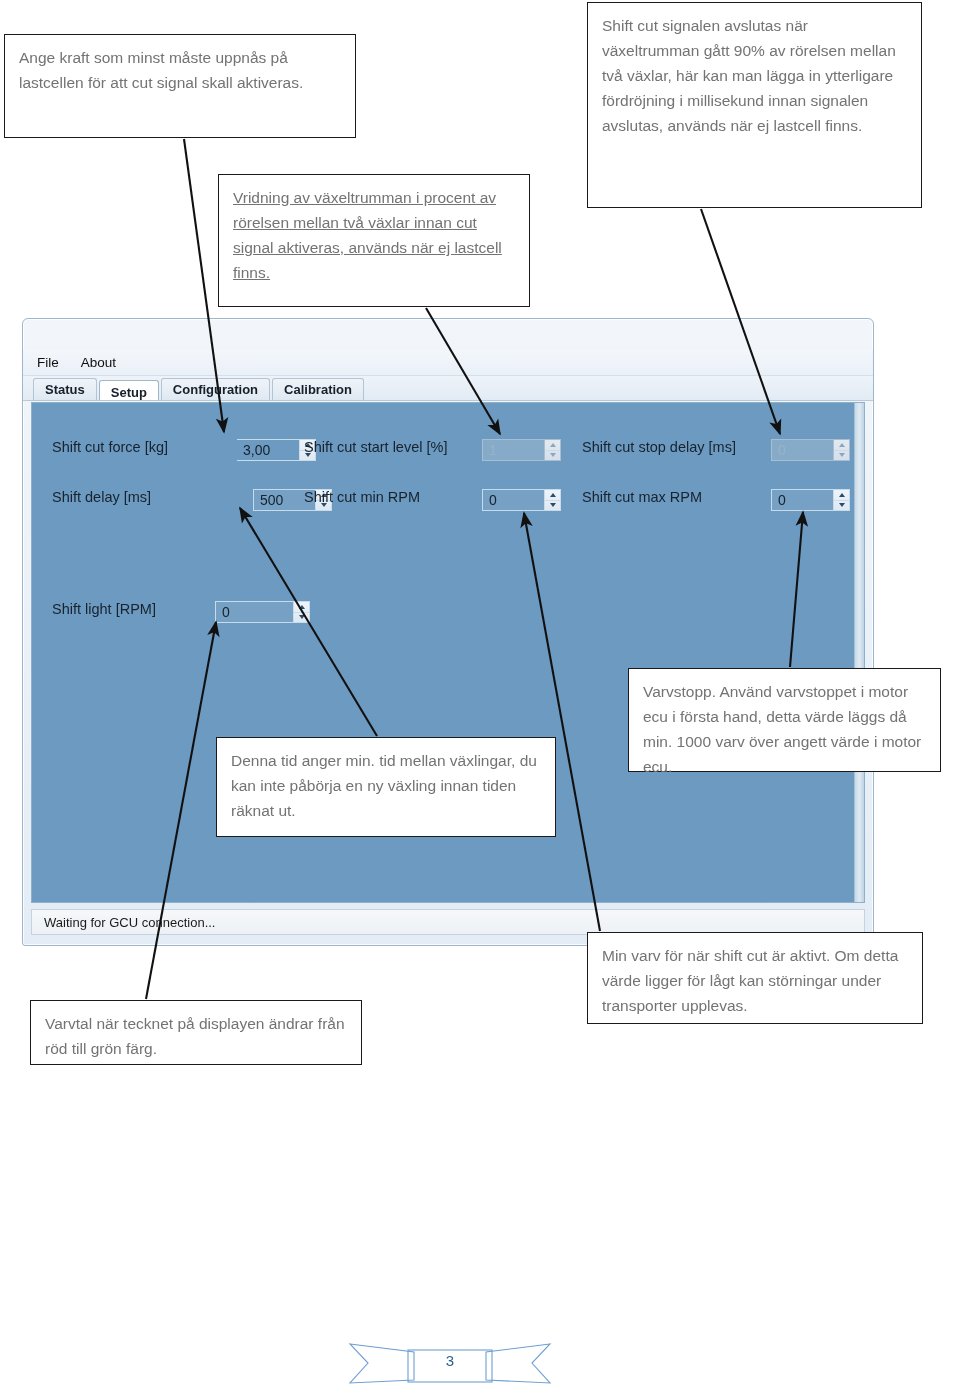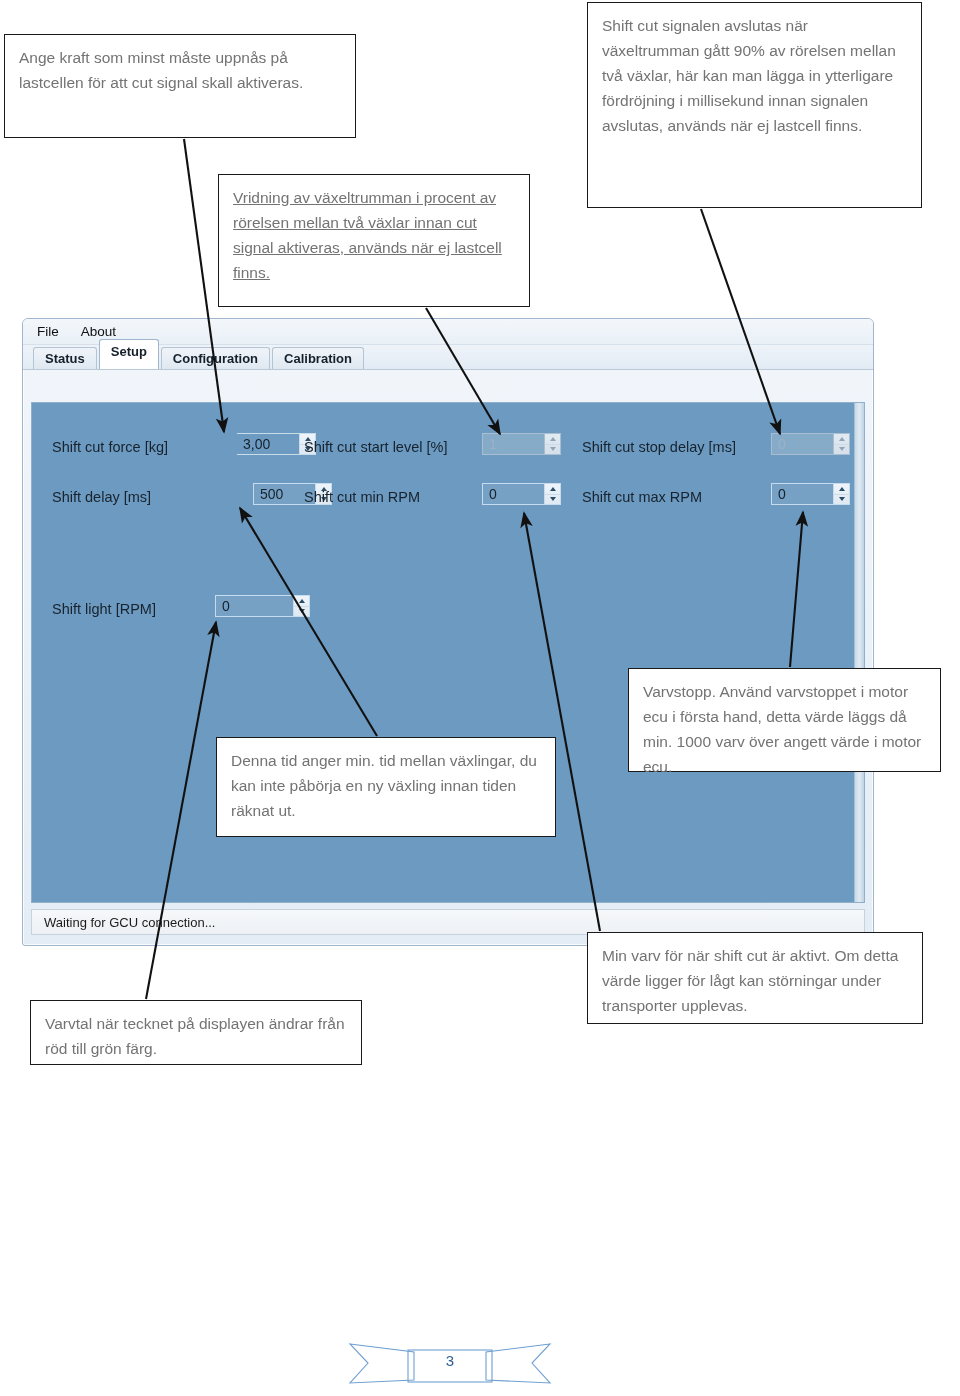--- a/index.html
+++ b/index.html
@@ -139,20 +139,21 @@
   }
 
   
   #menubar {
     height: 25px;
     background: linear-gradient(180deg, #f3f7fb 0%, #e9f0f7 100%);
     border-bottom: 1px solid #d5e0ea;
     display: flex;
     align-items: center;
     padding-left: 14px;
+    margin-top: 31px;
   }
   .menu-item {
     font-size: 13.5px;
     color: #101010;
     margin-right: 22px;
     cursor: default;
   }
 
   
   #tabstrip {
@@ -174,21 +175,21 @@
     color: #15202b;
     line-height: 21px;
     background: linear-gradient(180deg, #f0f4f9 0%, #dfe8f1 100%);
     border: 1px solid #b3c4d4;
     border-bottom: none;
     border-radius: 3px 3px 0 0;
     white-space: nowrap;
   }
   .tab.active {
     background: #ffffff;
-    height: 30px;
+    height: 20px;
     line-height: 23px;
     border-color: #9fb6cc;
     position: relative;
     z-index: 2;
     text-align: right;
   }
 
   
   #client-area {
     position: absolute;
@@ -205,21 +206,21 @@
     right: 0; top: 0; bottom: 0;
     width: 9px;
     background: linear-gradient(90deg, #c7d9e8 0%, #dfeaf3 50%, #bfd2e3 100%);
     border-left: 1px solid #a8c0d4;
   }
 
   
   .field-row {
     position: absolute;
     display: flex;
-    align-items: flex-end;
+    align-items: flex-start;
     white-space: nowrap;
   }
   .flabel {
     font-size: 14.5px;
     color: #17232e;
     margin-right: 10px;
   }
   .spin {
     position: relative;
     display: inline-flex;

